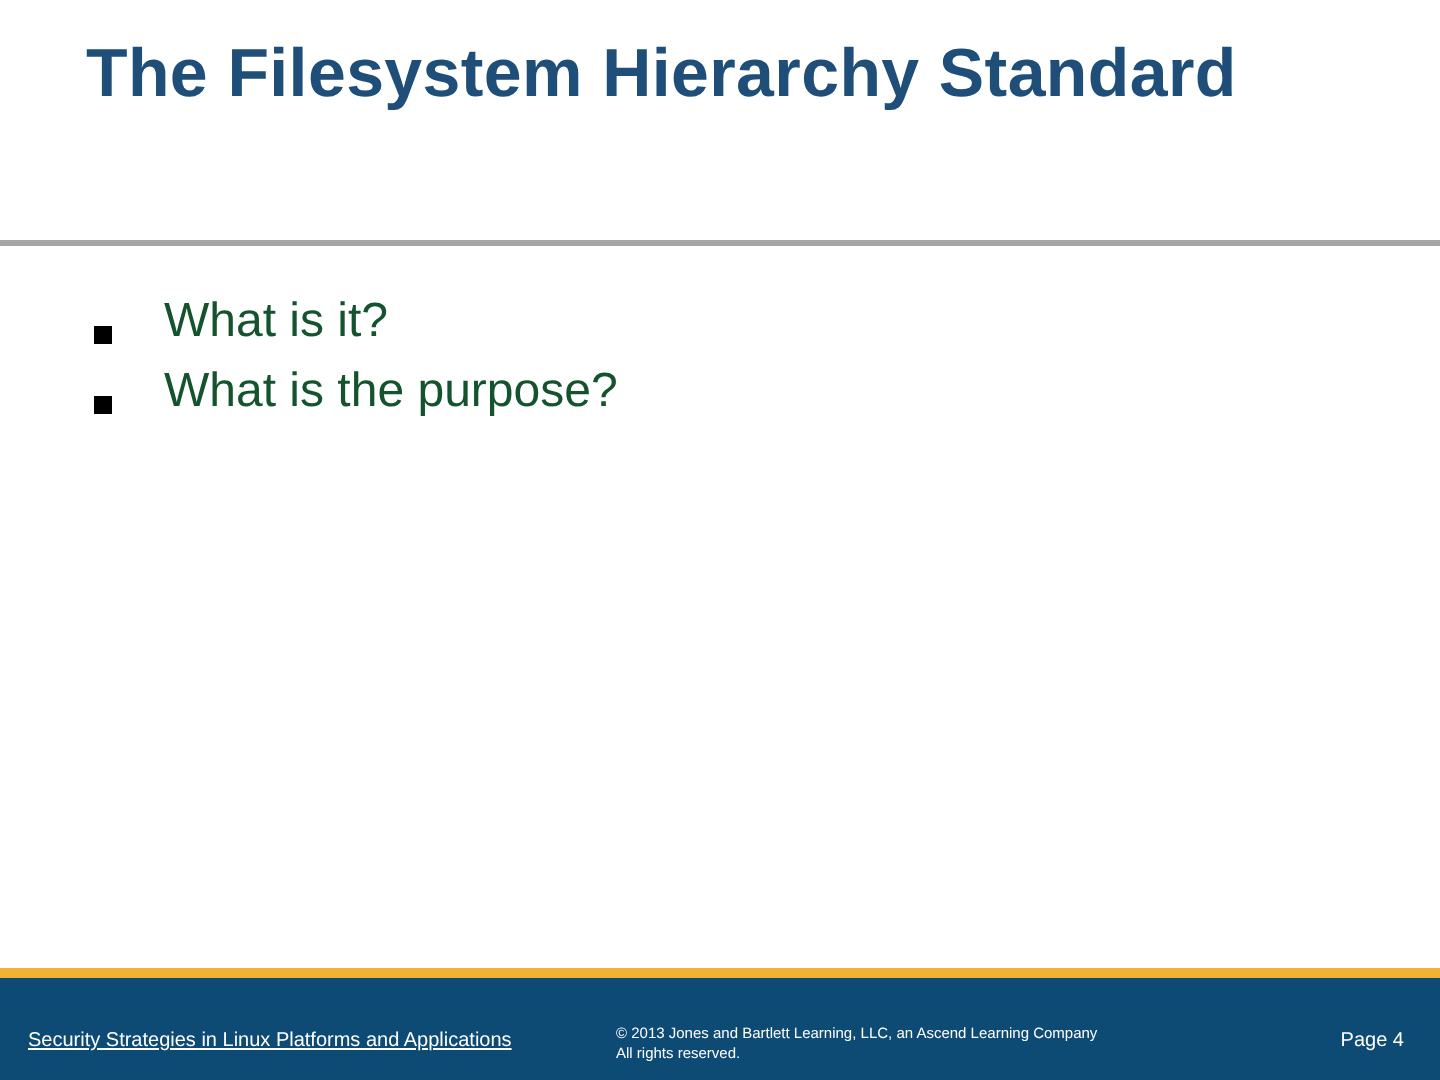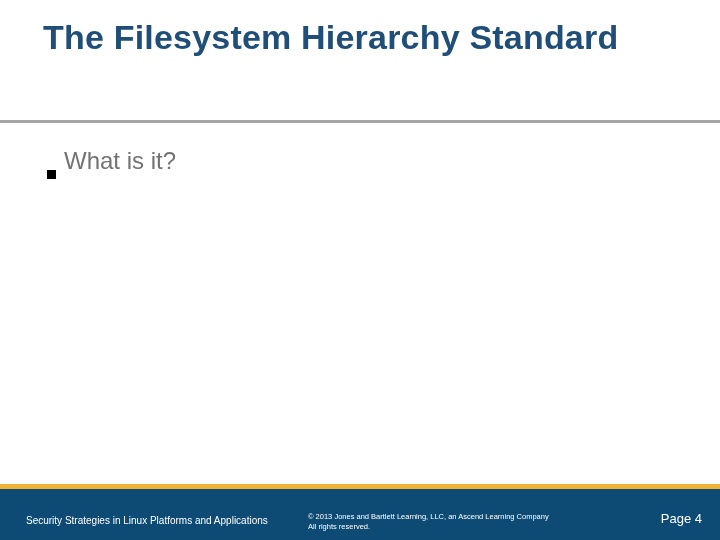--- a/index.html
+++ b/index.html
@@ -1,42 +1,46 @@
 <!DOCTYPE html>
 <html><head>
 <meta charset="utf-8">
 <style>
   * { margin: 0; padding: 0; box-sizing: border-box; }
   html, body { width: 720px; height: 540px; font-family: Arial, Helvetica, sans-serif; background: #fff; overflow: hidden; }
   .slide { position: relative; width: 720px; height: 540px; }
   .title { position: absolute; left: 43px; top: 18px; width: 630px; color: #1f4e79; font-size: 34px; font-weight: bold; line-height: 1.15; letter-spacing: 0.2px; }
   .rule { position: absolute; left: 0; top: 120px; width: 720px; height: 3px; background: #a6a6a6; }
   .bullets { position: absolute; left: 47px; top: 144px; width: 610px; }
-  .bullets li { list-style: none; font-size: 24px; color: #737373; line-height: 1.45; display: flex; align-items: flex-end; }
+  .bullets li { list-style: none; font-size: 24px; color: #14532d; line-height: 1.45; display: flex; align-items: center; gap: 18px; }
   .bullets li .sq { display: inline-block; width: 9px; height: 9px; background: #000; margin-top: 12px; margin-right: 8px; flex-shrink: 0; }
   .footer { position: absolute; left: 0; bottom: 0; width: 720px; height: 58px; }
   .footer .band-top { position: absolute; left: 0; bottom: 51px; width: 720px; height: 5px; background: #f2b233; }
   .footer .band-main { position: absolute; left: 0; bottom: 0; width: 720px; height: 51px; background: #0d4a74; }
-  .footer .course { position: absolute; left: 26px; bottom: 14px; color: #fff; font-size: 10px; }
+  .footer .course { position: absolute; left: 14px; bottom: 14px; color: #fff; font-size: 10px; text-decoration: underline; }
   .footer .legal { position: absolute; left: 308px; bottom: 8px; color: #fff; font-size: 7.5px; line-height: 1.35; }
-  .footer .page { position: absolute; right: 18px; bottom: 14px; color: #fff; font-size: 13px; }
+  .footer .page { position: absolute; right: 18px; bottom: 14px; color: #fff; font-size: 10px; }
 </style>
 </head>
 <body>
 
 <div class="slide">
 
   <h1 class="title">The Filesystem Hierarchy Standard</h1>
 
   <div class="rule"></div>
 
   <ul class="bullets">
     <li>
       <span class="sq"></span>
       <span>What is it?</span>
+    </li>
+    <li>
+      <span class="sq"></span>
+      <span>What is the purpose?</span>
     </li>
   </ul>
 
   <div class="footer">
     <div class="band-top"></div>
     <div class="band-main"></div>
     <div class="course">Security Strategies in Linux Platforms and Applications</div>
     <div class="legal">
       <div>© 2013 Jones and Bartlett Learning, LLC, an Ascend Learning Company</div>
       <div>All rights reserved.</div>

